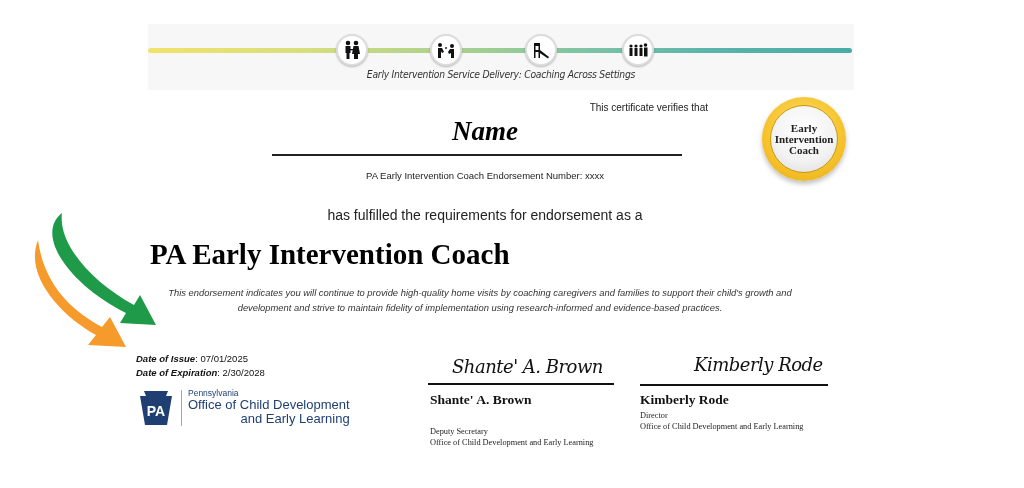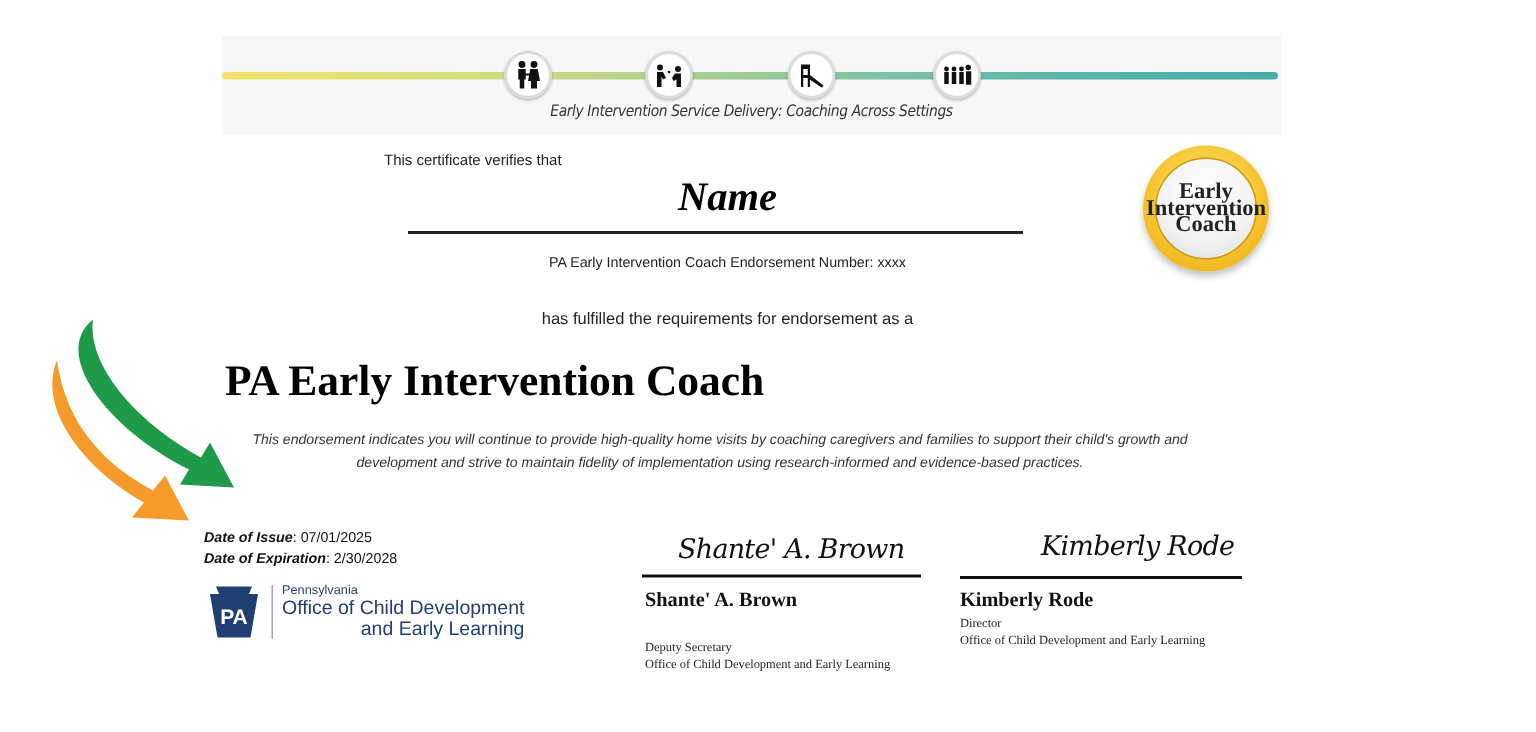--- a/index.html
+++ b/index.html
@@ -13,41 +13,41 @@
   .timeline-line { left: 148px; top: 48px; width: 704px; height: 5px; border-radius: 3px;
     background: linear-gradient(to right, #f1e36a 0%, #d7df7c 22%, #a7cf8f 45%, #7dc3a5 62%, #5ab4aa 80%, #48aca6 100%); }
   .header-icon { width: 32px; height: 32px; border-radius: 50%; background: #fff;
     border: 2px solid #dcdcdc; box-shadow: 0 1px 2px rgba(0,0,0,0.25);
     display: flex; align-items: center; justify-content: center; top: 34px; }
   .header-icon svg { width: 22px; height: 22px; }
   .header-caption { left: 148px; width: 706px; top: 68px; text-align: center;
     font-family: "DejaVu Sans", sans-serif; font-style: italic; font-size: 10.5px; color: #333;
     letter-spacing: -0.3px; transform: scaleX(0.88); }
 
-  .verifies { left: 256px; width: 430px; top: 102px; text-align: left; font-size: 10px; color: #222; }
+  .verifies { left: 278px; width: 430px; top: 102px; text-align: right; font-size: 10px; color: #222; }
   .name { left: 270px; width: 430px; top: 116px; text-align: center;
     font-family: "Liberation Serif", serif; font-weight: bold; font-style: italic; font-size: 27px; color: #000; }
   .name-line { left: 272px; top: 154px; width: 410px; height: 1.5px; background: #222; }
   .endorse-num { left: 270px; width: 430px; top: 170px; text-align: center; font-size: 9.5px; color: #222; }
-  .fulfilled { left: 270px; width: 430px; top: 207px; text-align: center; font-size: 11px; color: #222; }
+  .fulfilled { left: 270px; width: 430px; top: 207px; text-align: center; font-size: 14px; color: #222; }
 
   .main-title { left: 150px; width: 660px; top: 238px; text-align: left;
     font-family: "Liberation Serif", serif; font-weight: bold; font-size: 29px; color: #000; }
   .description { left: 150px; width: 660px; top: 285px; text-align: center;
     font-style: italic; font-size: 9.4px; line-height: 15px; color: #333; }
 
   
   .seal { left: 762px; top: 97px; width: 84px; height: 84px; border-radius: 50%;
     background: radial-gradient(circle at 50% 40%, #ffe680 0%, #f7c531 55%, #e8a90e 100%);
     box-shadow: 0 3px 5px rgba(0,0,0,0.25); }
   .seal-inner { position: absolute; left: 8px; top: 8px; width: 68px; height: 68px; border-radius: 50%;
     background: radial-gradient(circle at 50% 35%, #ffffff 0%, #f2f2f2 60%, #d9d9d9 100%);
     border: 1px solid #c89a10;
     display: flex; flex-direction: column; align-items: center; justify-content: center;
-    font-family: "Liberation Serif", serif; font-weight: bold; font-size: 15px; line-height: 11px; color: #222; text-align: center; }
+    font-family: "Liberation Serif", serif; font-weight: bold; font-size: 11px; line-height: 11px; color: #222; text-align: center; }
 
   
   .arrows { left: 0; top: 195px; width: 180px; height: 175px; }
 
   
   .dates { left: 136px; top: 352px; font-size: 9.5px; line-height: 14px; color: #111; }
   .dates b { font-weight: bold; font-style: italic; }
 
   
   .pa-keystone { left: 138px; top: 390px; width: 36px; height: 36px; }

